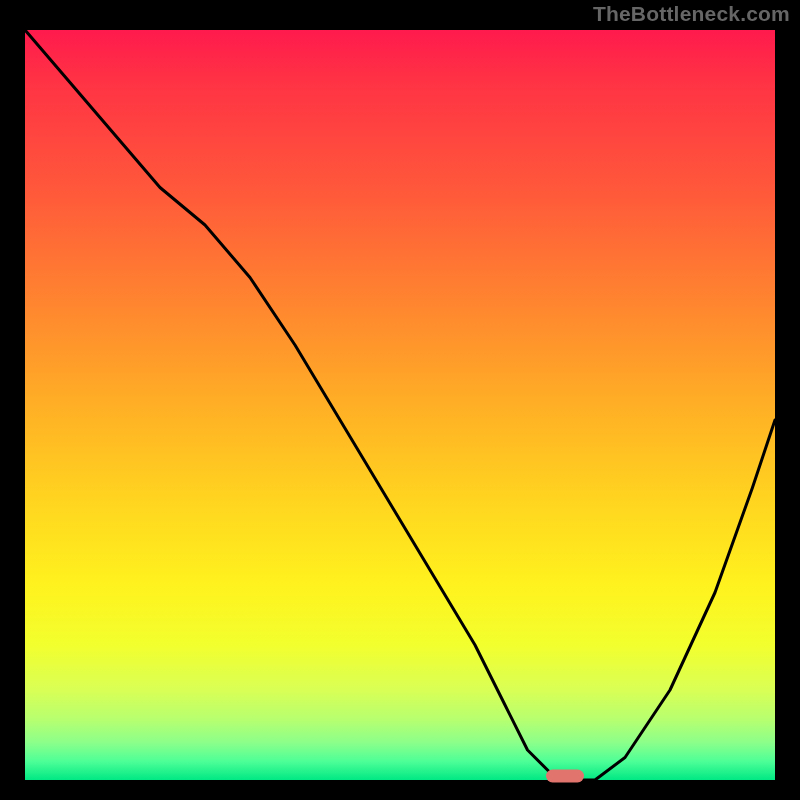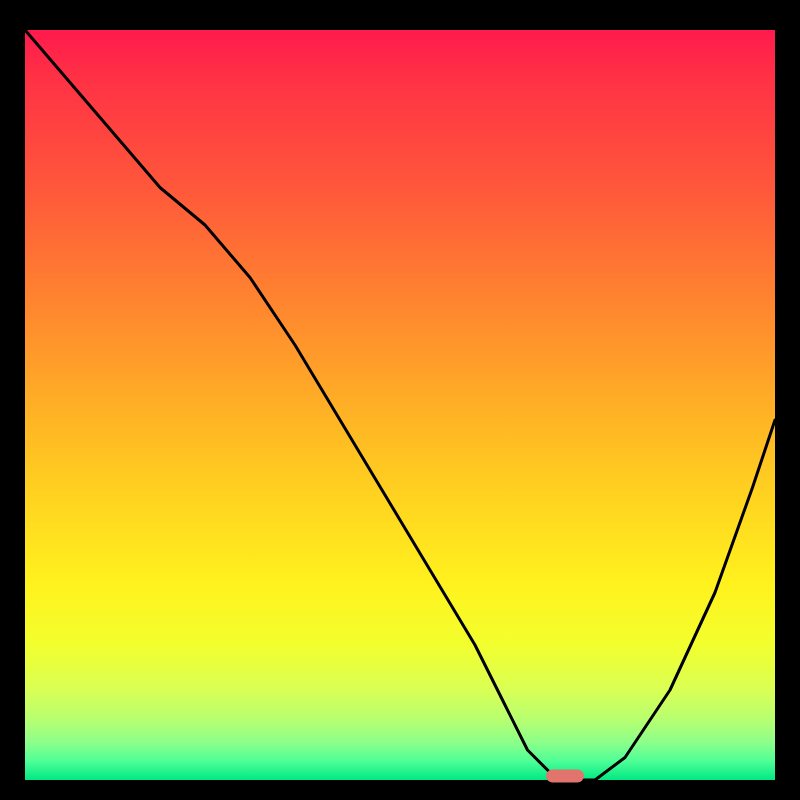--- a/index.html
+++ b/index.html
@@ -68,20 +68,21 @@
     height: 13px;
     border-radius: 8px;
     background: #e2746e;
     transform: translate(-50%, -50%);
   }
 </style>
 </head>
 <body>
 
 <div class="outer">
+  <div class="watermark">TheBottleneck.com</div>
 
   <div class="plot">
     <div class="gradient"></div>
 
     <svg class="curve" viewBox="0 0 750 750" preserveAspectRatio="none">
       <path id="curve-path" d="M0.0 0.0 L45.0 52.5 L90.0 105.0 L135.0 157.5 L180.0 195.0 L225.0 247.5 L270.0 315.0 L315.0 390.0 L360.0 465.0 L405.0 540.0 L450.0 615.0 L480.0 675.0 L502.5 720.0 L525.0 742.5 L547.5 750.0 L570.0 750.0 L600.0 727.5 L645.0 660.0 L690.0 562.5 L727.5 457.5 L750.0 390.0" fill="none" stroke="#000" stroke-width="3" stroke-linejoin="round" stroke-linecap="round"></path>
     </svg>
 
     <div id="marker" class="marker" style="left: 540px; top: 746.25px; background: rgb(226, 116, 110);"></div>
   </div>

